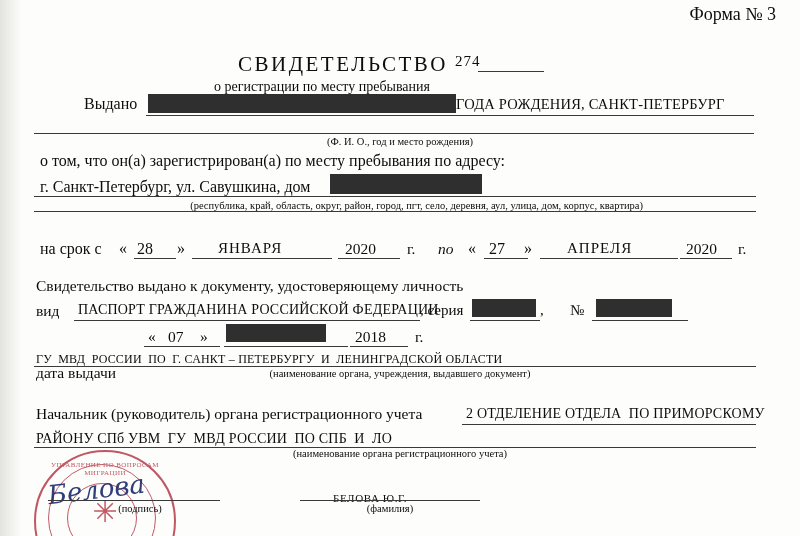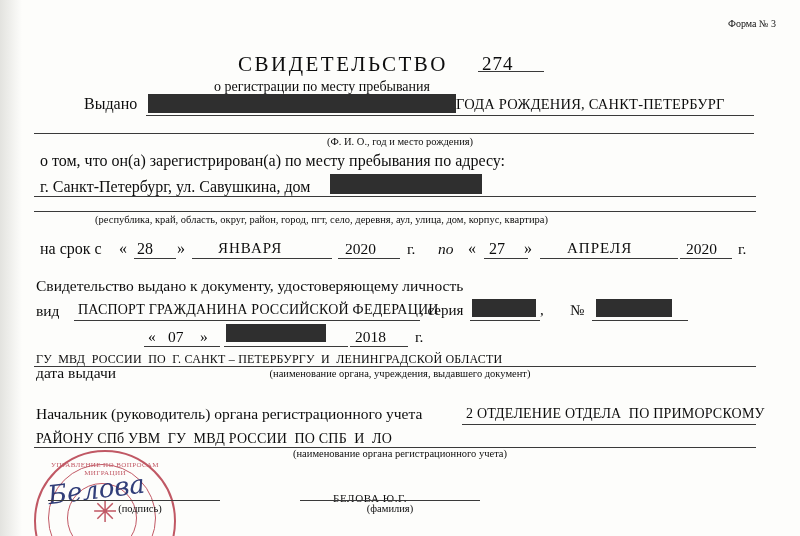--- a/index.html
+++ b/index.html
@@ -23,39 +23,39 @@
   .line {
     position: absolute;
     border-bottom: 1px solid #3a3a3a;
     height: 0;
   }
   .redact {
     position: absolute;
     background: #2f2f2f;
   }
   .form-no {
-    top: 18px;
+    top: 4px;
     right: 24px;
-    font-size: 10px;
+    font-size: 18px;
   }
   .title {
     top: 52px;
     left: 238px;
     font-size: 21px;
     letter-spacing: 2.5px;
   }
   .subtitle {
     top: 79px;
     left: 214px;
     font-size: 14px;
   }
   .cert-num {
     top: 53px;
-    left: 482px;
-    font-size: 19px;
+    left: 455px;
+    font-size: 15px;
     letter-spacing: 1px;
   }
   .vydano {
     top: 95px;
     left: 84px;
     font-size: 16px;
   }
   .birth-city {
     top: 96px;
     left: 456px;
@@ -66,23 +66,24 @@
   .caption {
     font-size: 10.5px;
     text-align: center;
   }
   .cap-fio {
     top: 136px;
     left: 0;
     width: 800px;
   }
   .cap-addr {
-    top: 214px;
+    top: 200px;
     left: 0;
     width: 643px;
+    text-align: right;
   }
   .cap-organ {
     top: 368px;
     left: 0;
     width: 800px;
   }
   .cap-organ2 {
     top: 448px;
     left: 0;
     width: 800px;

